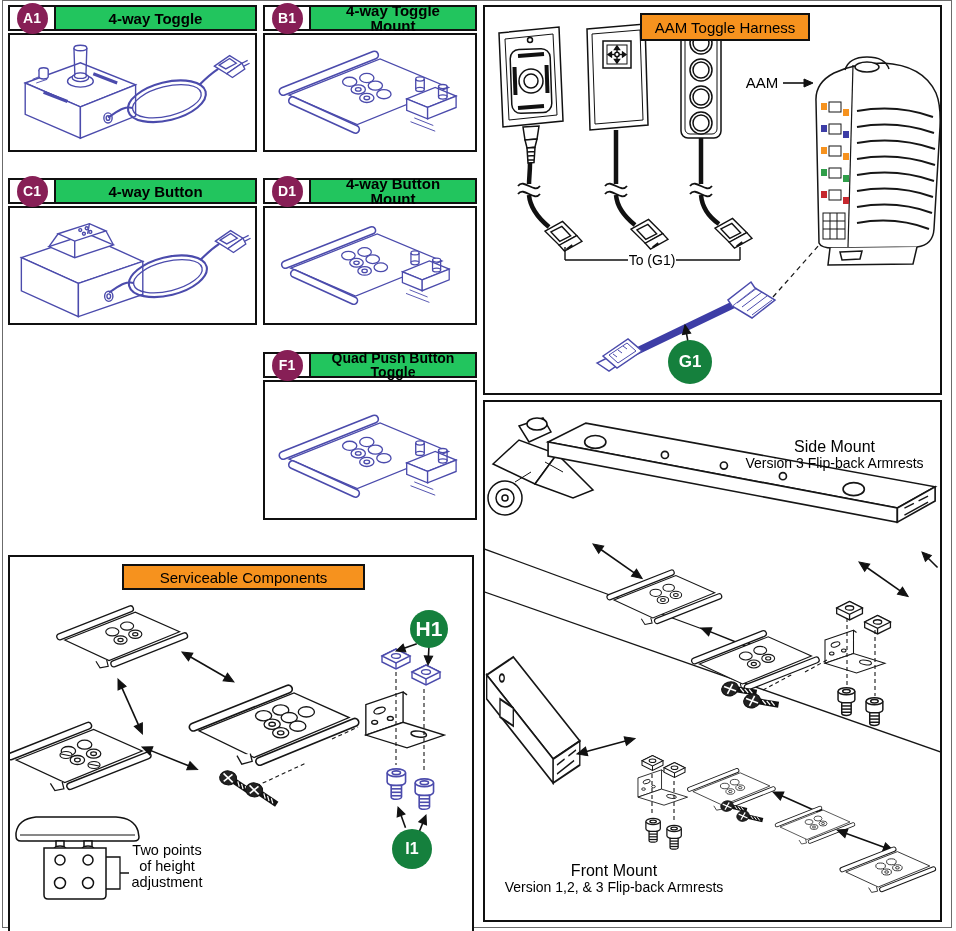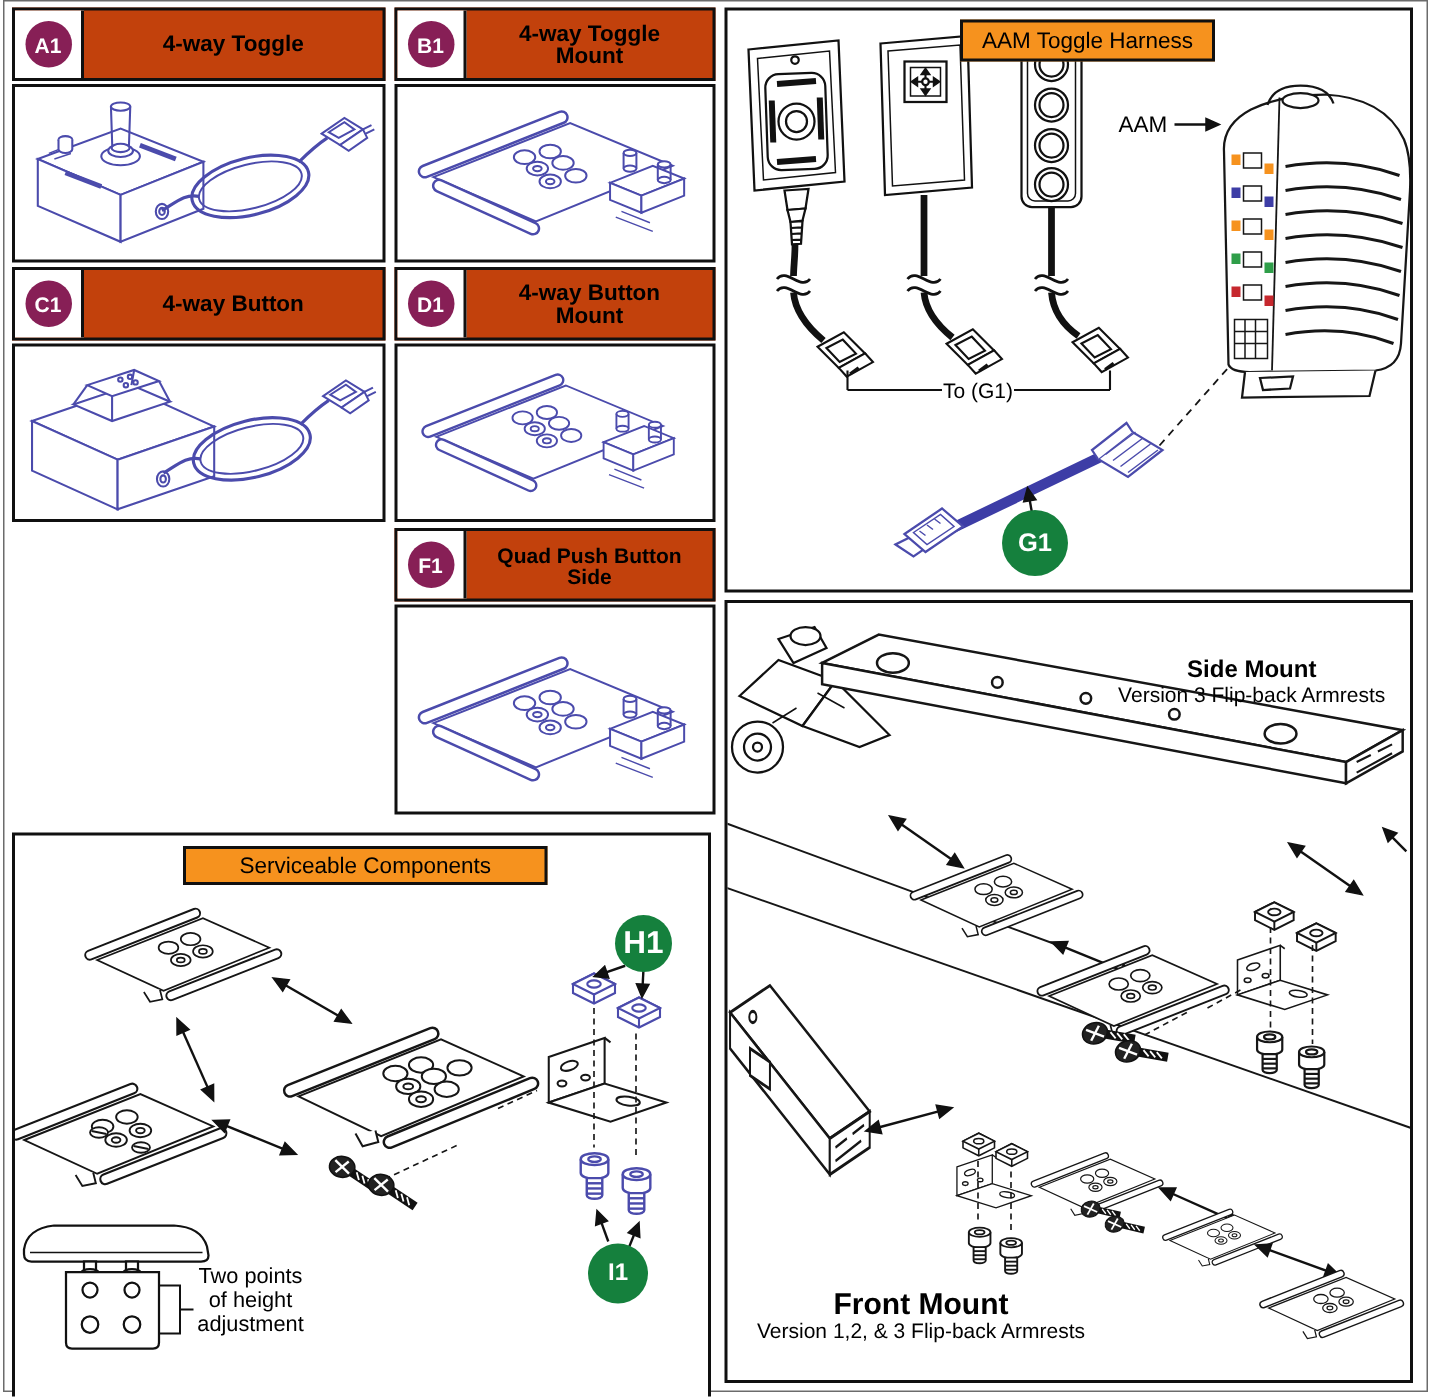--- a/index.html
+++ b/index.html
@@ -1,37 +1,37 @@
 <!DOCTYPE html>
 <html><head>
 <meta charset="utf-8">
 <style>
   *{margin:0;padding:0;box-sizing:border-box}
   body{background:#fff}
   .page{position:relative;width:956px;height:931px;background:#fff;
         font-family:"Liberation Sans",sans-serif;color:#000;overflow:hidden}
   .frame{position:absolute;left:2px;top:0;width:950px;height:928px;border:1px solid #6b6b6b}
   .pp{position:absolute}
-  .pp-header{display:flex;height:49px;border:2px solid #101010;background:#c2410c}
+  .pp-header{display:flex;height:26px;border:2px solid #101010;background:#22c55e}
   .pp-badgecell{width:46px;background:#fff;border-right:2px solid #101010;
         display:flex;align-items:center;justify-content:center}
   .hbadge{width:31px;height:31px;border-radius:50%;background:#871F56;color:#fff;
         font-weight:bold;font-size:14px;display:flex;align-items:center;justify-content:center}
   .pp-title{flex:1;display:flex;align-items:center;justify-content:center;font-weight:bold;
         font-size:15px;line-height:15px;text-align:center;padding:0 20px}
   .pp-body{margin-top:2px;border:2px solid #101010;background:#fff;overflow:hidden}
   .big{position:absolute;border:2px solid #101010;background:#fff}
   .big-header{position:absolute;border:2px solid #101010;background:#F6921E;display:flex;
         align-items:center;justify-content:center;font-weight:normal;font-size:15px;z-index:2;text-align:center}
   .fbadge{position:absolute;border-radius:50%;background:#15803d;color:#fff;font-weight:bold;
         display:flex;align-items:center;justify-content:center;z-index:3}
   .blue{color:#4B4BAC}
   svg{color:#161616;display:block;font-family:inherit}
   .cap{position:absolute;text-align:center;z-index:2;line-height:17px}
-  .cap .cap-t{font-size:16px;font-weight:bold}
+  .cap .cap-t{font-size:16px;font-weight:normal}
   .cap .cap-s{font-size:14px}
 </style>
 </head>
 <body>
 
 <div class="page">
   <div class="frame"></div>
 
   <svg style="position:absolute;width:0;height:0">
     <defs>
@@ -292,21 +292,21 @@
       </svg>
     </div>
   </div>
 
 
   <div class="pp" style="left:263px;top:352px;width:214px">
     <div class="pp-header">
       <div class="pp-badgecell">
         <div class="hbadge">F1</div>
       </div>
-      <div class="pp-title" style="font-size:14px;line-height:14px">Quad Push Button Side</div>
+      <div class="pp-title" style="font-size:14px;line-height:14px">Quad Push Button Toggle</div>
     </div>
     <div class="pp-body" style="height:140px">
       <svg width="210" height="136" viewBox="0 0 210 136">
         <g class="blue">
             <use href="#p-mountplate" transform="translate(3,22) scale(0.95)"></use>
           </g>
       </svg>
     </div>
   </div>
 
@@ -487,21 +487,21 @@
     <div class="fbadge" style="left:400px;top:53px;width:38px;height:38px;font-size:21px">H1</div>
     <div class="fbadge" style="left:382px;top:272px;width:40px;height:40px;font-size:16px">I1</div>
   </div>
 
   <div class="big" style="left:483px;top:400px;width:459px;height:522px">
     <div class="cap" style="right:8px;top:36px;width:195px">
       <div class="cap-t">Side Mount</div>
       <div class="cap-s">Version 3 Flip-back Armrests</div>
     </div>
     <div class="cap" style="left:10px;top:460px;width:238px">
-      <div class="cap-t" style="font-size:20px">Front Mount</div>
+      <div class="cap-t" style="font-size:16px">Front Mount</div>
       <div class="cap-s">Version 1,2, &amp; 3 Flip-back Armrests</div>
     </div>
     <svg width="455" height="518" viewBox="0 0 455 518">
 
       <g fill="#fff" stroke="#111" stroke-width="1.5">
         <polygon points="34,24 58,16 66,30 44,40"></polygon>
         <ellipse cx="52" cy="22" rx="10" ry="6"></ellipse>
         <polygon points="8,62 34,38 72,52 50,82"></polygon>
         <path d="M50,82 L88,96 L108,88 L72,52 Z"></path>
         <circle cx="20" cy="96" r="17"></circle>

